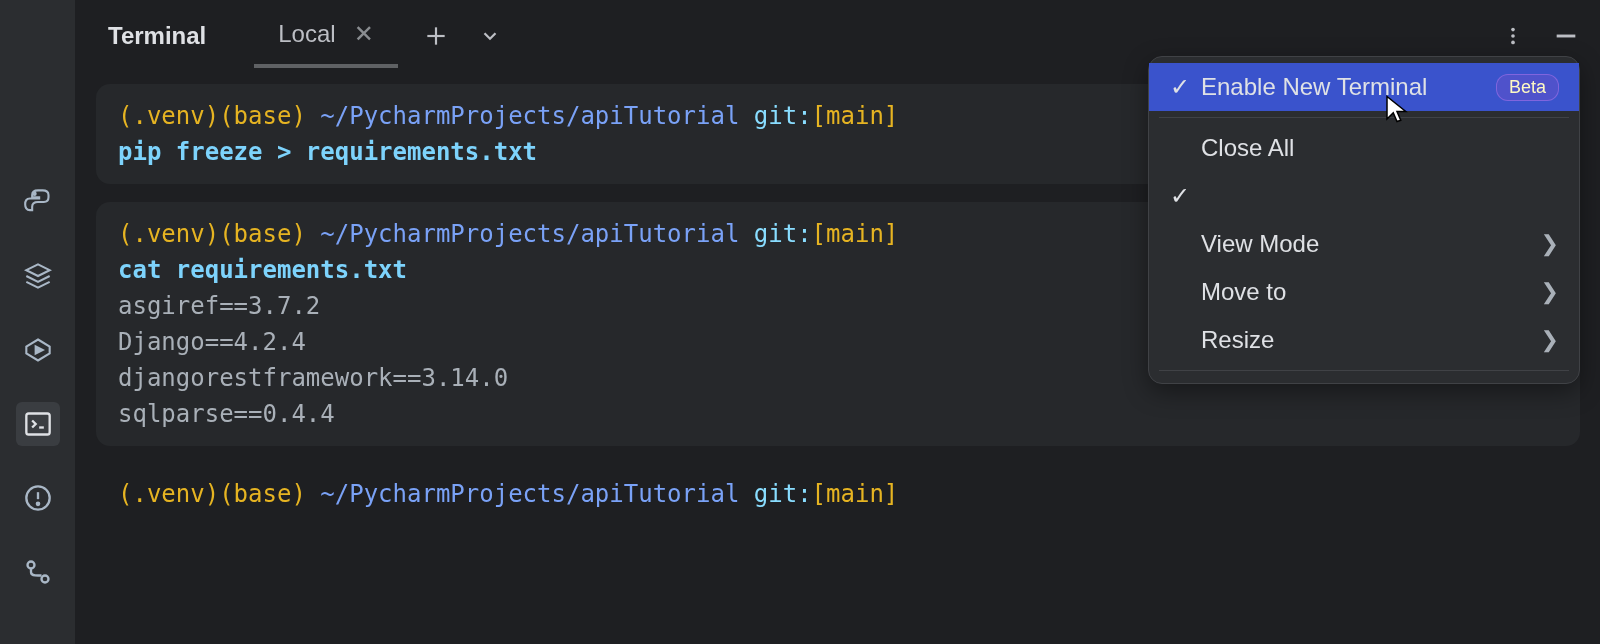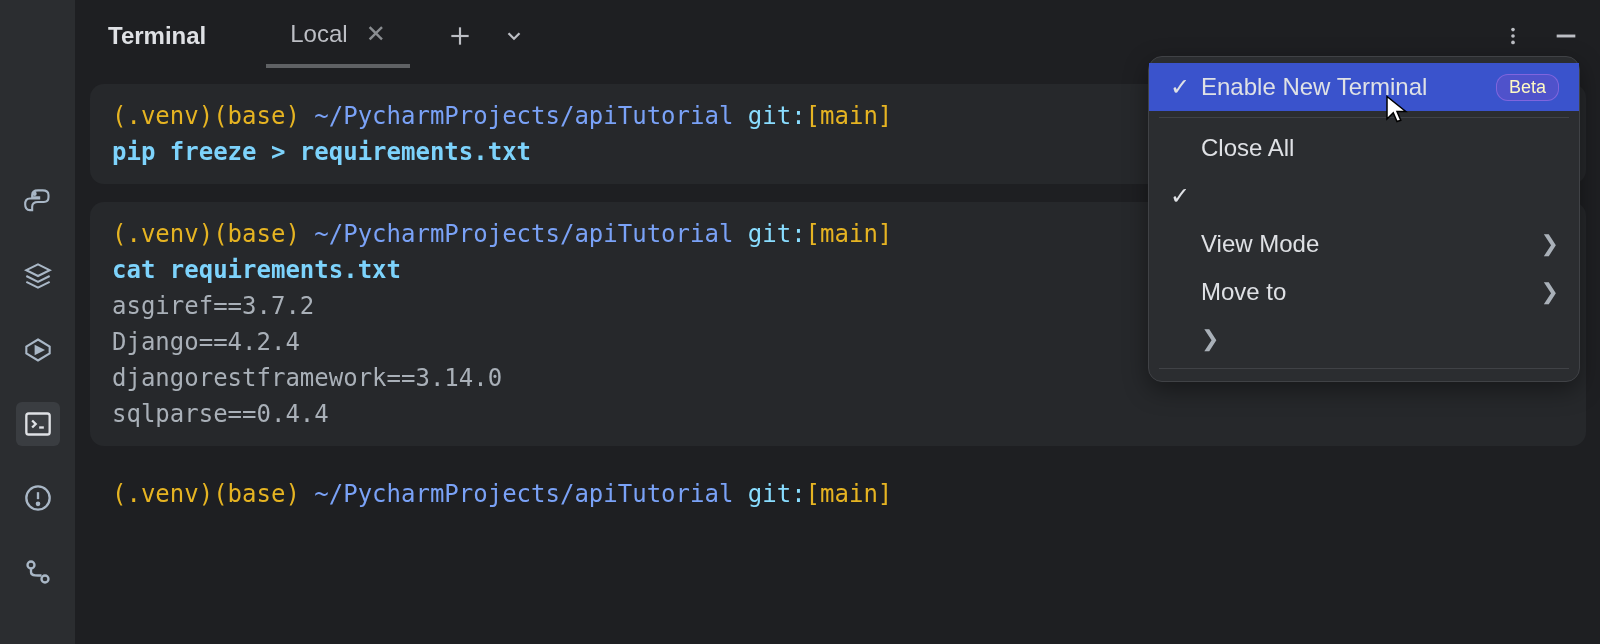--- a/index.html
+++ b/index.html
@@ -41,21 +41,21 @@
   display: flex;
   flex-direction: column;
   background: #1e1f22;
   position: relative;
 }
 .tab-bar {
   display: flex;
   align-items: center;
   height: 72px;
   padding: 0 18px;
-  gap: 16px;
+  gap: 4px;
 }
 .tab-title {
   font-size: 24px;
   font-weight: 700;
   color: #dfe1e5;
   padding: 0 14px;
 }
 .tab {
   display: flex;
   align-items: center;
@@ -95,21 +95,21 @@
   align-items: center;
   gap: 28px;
 }
 .top-right-icon {
   color: #bcbec4;
   display: flex;
   align-items: center;
 }
 .terminal-body {
   flex: 1;
-  padding: 12px 14px;
+  padding: 12px 20px;
   font-family: "Menlo", "Monaco", "Consolas", monospace;
   font-size: 24px;
   line-height: 1.5;
 }
 .terminal-block {
   background: #26282b;
   border-radius: 14px;
   padding: 14px 22px;
   margin-bottom: 18px;
 }
@@ -310,20 +310,21 @@
         <span class="menu-label">View Mode</span>
         <span class="menu-arrow">❯</span>
       </div>
       <div class="menu-item">
         <span class="menu-check"></span>
         <span class="menu-label">Move to</span>
         <span class="menu-arrow">❯</span>
       </div>
       <div class="menu-item">
         <span class="menu-check"></span>
+        <span class="menu-label">Resize</span>
         <span class="menu-arrow">❯</span>
       </div>
       <div class="menu-separator"></div>
     </div>
 
     <div class="cursor-pointer">
       <svg width="26" height="30" viewBox="0 0 20 24">
           <path d="M2 2 L2 20 L7 15 L10 22 L13 21 L10 14 L17 14 Z" fill="white" stroke="black" stroke-width="1.2"></path>
         </svg>
     </div>

